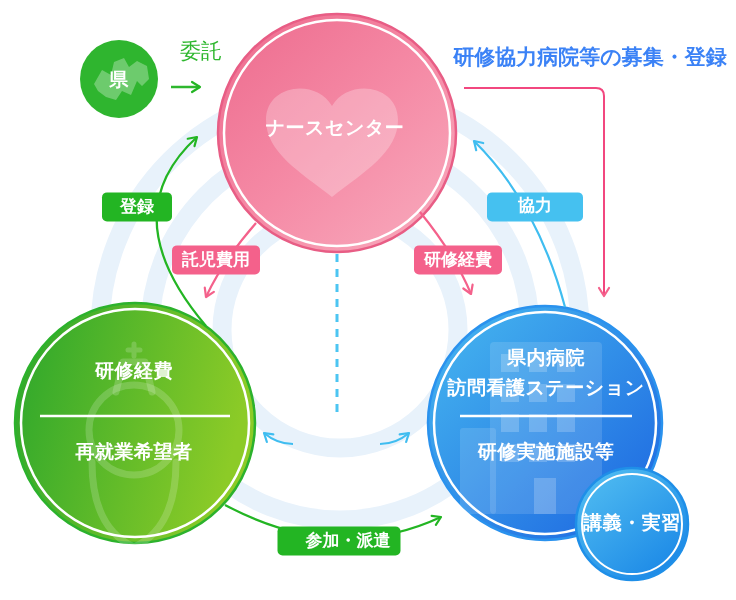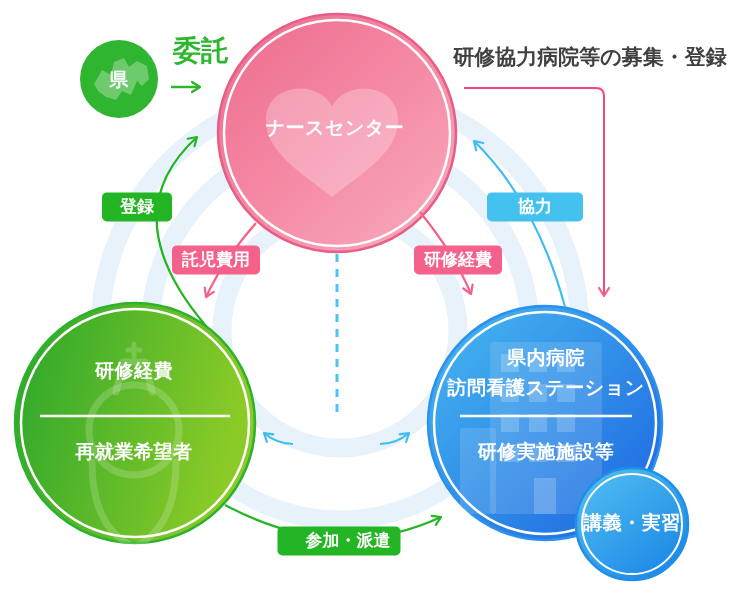--- a/index.html
+++ b/index.html
@@ -17,25 +17,25 @@
     position:absolute; transform:translate(-50%,-50%);
     color:#ffffff; font-weight:700; text-align:center; white-space:nowrap;
     border-radius:5px; font-size:17px; padding:4px 10px; line-height:1.25;
   }
   .badge.green { background:#23b523;padding-left:28px; }
   .badge.pink  { background:#f4618b; }
   .badge.blue  { background:#45c1f0; }
   .badge.big   { padding:7px 11px; font-size:18px; line-height:1.4; }
   .heading {
     position:absolute; transform:translate(-50%,-50%);
-    color:#404040; font-weight:700; font-size:21px; white-space:nowrap;
+    color:#3b82f6; font-weight:700; font-size:21px; white-space:nowrap;
   }
   .commission {
     position:absolute; transform:translate(-50%,-50%);
-    color:#2eb72e; font-weight:700; font-size:28px; white-space:nowrap;
+    color:#2eb72e; font-weight:400; font-size:21px; white-space:nowrap;
   }
 </style>
 </head>
 <body>
 
 <div class="stage">
 
   <svg class="layer" width="736" height="600" viewBox="0 0 736 600">
     <defs>
       <linearGradient id="gradPink" x1="0" y1="0" x2="0.9" y2="1">
@@ -148,16 +148,16 @@
 
   <div class="lbl" style="left:546px; top:358px;">県内病院</div>
   <div class="lbl" style="left:546px; top:388px;">訪問看護ステーション</div>
   <div class="lbl" style="left:546px; top:452px;">研修実施施設等</div>
 
   <div class="lbl" style="left:632px; top:523px;">講義・実習</div>
 
   <div class="badge green" style="left:137px; top:207px; padding:4px 18px;">登録</div>
   <div class="badge pink" style="left:458px; top:260px;">研修経費</div>
   <div class="badge pink" style="left:216px; top:260px;">託児費用</div>
-  <div class="badge blue" style="left:535px; top:207px; padding:4px 31px;">協力</div>
+  <div class="badge blue" style="left:535px; top:207px; padding:4px 31px;font-family:Liberation Mono, monospace;">協力</div>
   <div class="badge green" style="left:339px; top:541px;">参加・派遣</div>
 
 </div>
 
 </body></html>

